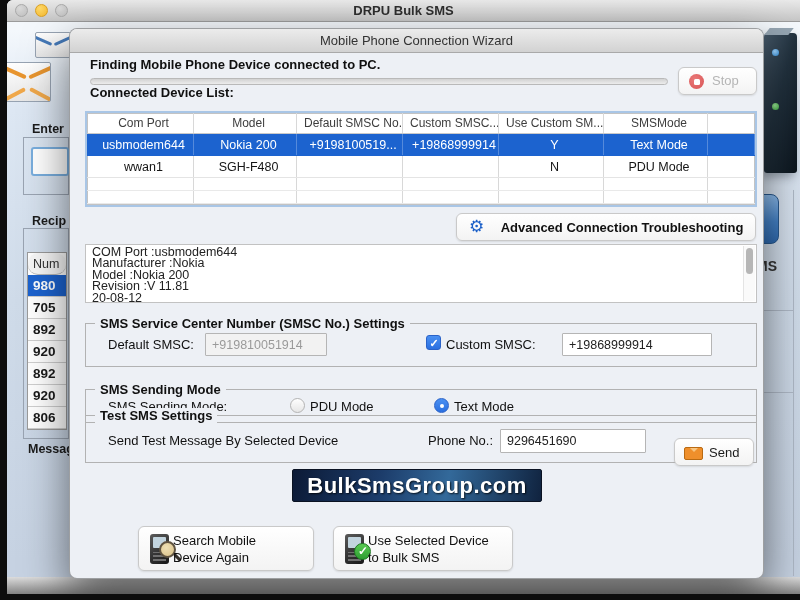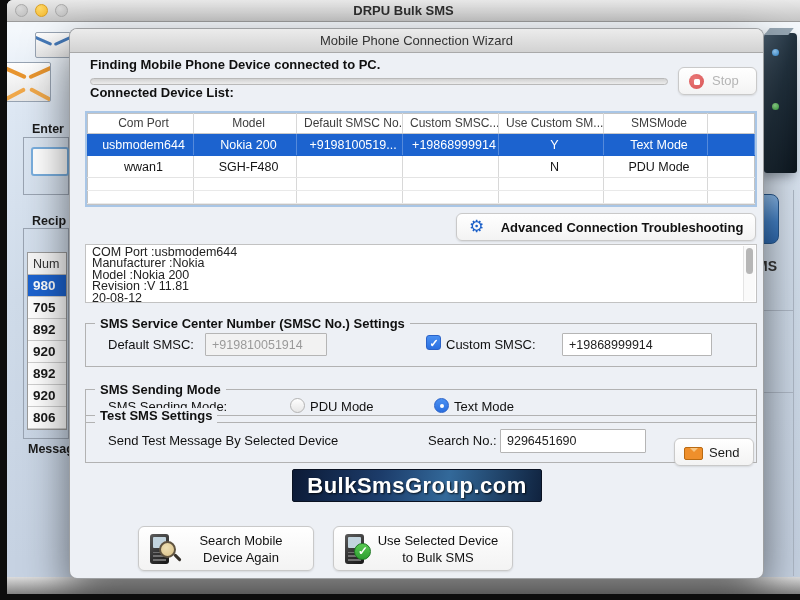--- a/index.html
+++ b/index.html
@@ -32,21 +32,21 @@
   .tower::before { content:''; position:absolute; top:-5px; left:3px; width:24px; height:7px; background:#95a5b2; transform:skewX(-38deg); }
   .led { position:absolute; left:8px; width:7px; height:7px; border-radius:50%; }
   .led.blue { top:16px; background:radial-gradient(circle at 40% 35%,#9fd4ff,#2f8ad4); }
   .led.green{ top:70px; background:radial-gradient(circle at 40% 35%,#9fe89a,#39a83d); }
 
   .bg-label { position:absolute; font-size:12.5px; font-weight:700; color:#1c1c1c; white-space:nowrap; }
   .bg-box { position:absolute; border:1px solid #9aa4b2; }
   .bg-input { position:absolute; background:#fff; border:2px solid #79aede; border-radius:3px; }
 
   .numtable { position:absolute; left:20px; top:252px; width:40px; border:1px solid #9a9a9a; background:#fff; }
-  .numtable .nhead { height:22px; line-height:22px; padding-left:5px; font-size:12.5px; color:#333; border-bottom:1px solid #b8b8b8; background:#f7f7f7; }
+  .numtable .nhead { height:22px; line-height:22px; padding-left:5px; font-size:12.5px; color:#333; border-bottom:1px solid #b8b8b8; background:#f7f7f7;border-radius:10px; }
   .numtable .nrow { height:22px; line-height:22px; padding-left:5px; font-size:13.5px; font-weight:700; color:#1a1a1a; border-bottom:1px solid #cfcfcf; }
   .numtable .nrow.sel { background:#1c63cf; color:#fff; }
 
   .frag-btn { position:absolute; left:744px; top:194px; width:28px; height:50px; border-radius:8px;
               background:linear-gradient(180deg,#8cbbec,#4583c8 55%,#2f6ab0); border:1px solid #28598f; }
   .frag-ms { position:absolute; left:749px; top:258px; font-size:14px; font-weight:700; color:#333; }
   .frag-vline { position:absolute; left:786px; top:190px; height:386px; border-left:1px solid #aeb8c6; }
   .frag-hline { position:absolute; left:748px; width:38px; border-top:1px solid #aeb8c6; }
 
   .win-bottom { position:absolute; left:0; right:0; top:577px; height:17px;
@@ -113,21 +113,21 @@
   .menv::after { content:''; position:absolute; left:0px; top:-5px; width:0; height:0;
                  border-left:9px solid transparent; border-right:9px solid transparent; border-top:9px solid #f8c580; }
   .send-txt { position:absolute; left:34px; top:6px; font-size:13px; color:#1a1a1a; }
 
   .banner { position:absolute; left:222px; top:440px; width:250px; height:33px; border:1px solid #0a1222; border-radius:2px;
             background:linear-gradient(100deg,#0c1a36 0%,#1c3c6a 35%,#33699a 62%,#10233f 100%);
             color:#fff; font-size:22px; font-weight:700; text-align:center; line-height:31px;
             text-shadow:1px 1px 2px rgba(0,0,0,.8); letter-spacing:0.5px; }
 
   .act-btn { position:absolute; top:497px; height:45px; }
-  .act-txt { position:absolute; left:34px; right:4px; top:5px; text-align:center; font-size:13px; line-height:17px; color:#111; }
+  .act-txt { position:absolute; left:34px; right:4px; top:5px; text-align:left; font-size:13px; line-height:17px; color:#111; }
   .ph { position:absolute; left:11px; top:7px; width:19px; height:30px; background:linear-gradient(145deg,#5a5a5a,#161616); border-radius:3px; }
   .ph::before { content:''; position:absolute; top:3px; left:3px; width:13px; height:11px; background:#c2d4de; border-radius:1px; }
   .ph::after  { content:''; position:absolute; bottom:3px; left:3px; width:13px; height:9px;
                 background:repeating-linear-gradient(0deg,#6f6f6f 0 2px,transparent 2px 4px); }
   .badge { position:absolute; border-radius:50%; width:17px; height:17px; }
   .badge.search { left:20px; top:14px; background:radial-gradient(circle at 40% 35%,#efe0b4,#d8bf86); border:2px solid #5f5340; }
   .badge.search::after { content:''; position:absolute; right:-5px; bottom:-6px; width:3px; height:9px; background:#35302a; border-radius:2px; transform:rotate(-45deg); }
   .badge.check { left:20px; top:16px; background:linear-gradient(#58ca52,#2e9e32); border:1px solid #1f7a24; }
   .badge.check::after { content:'✓'; position:absolute; left:3px; top:0px; font-size:12px; font-weight:700; color:#fff; }
   .badge.cross { left:20px; top:16px; background:#f3f3f3; border:1px solid #9b9b9b; }
@@ -281,21 +281,21 @@
       <span class="fl" style="left:22px; top:9px;">SMS Sending Mode:</span>
       <span class="radio off" style="left:204px; top:8px;"></span>
       <span class="fl" style="left:224px; top:9px;">PDU Mode</span>
       <span class="radio on" style="left:348px; top:8px;"></span>
       <span class="fl" style="left:368px; top:9px;">Text Mode</span>
     </div>
 
     <div class="gb" style="left:15px; top:386px; width:672px; height:48px;">
       <span class="gb-label">Test SMS Settings</span>
       <span class="fl" style="left:22px; top:17px;">Send Test Message By Selected Device</span>
-      <span class="fl" style="left:342px; top:17px;">Search No.:</span>
+      <span class="fl" style="left:342px; top:17px;">Phone No.:</span>
       <input class="tin" style="left: 414px; top: 13px; width: 146px; height: 24px;" value="9296451690">
       <span class="btn send-btn">
         <span class="menv"></span>
         <span class="send-txt">Send</span>
       </span>
     </div>
 
     <div class="banner">BulkSmsGroup.com</div>
 
     <div class="btn act-btn" style="left:68px; width:176px;">

